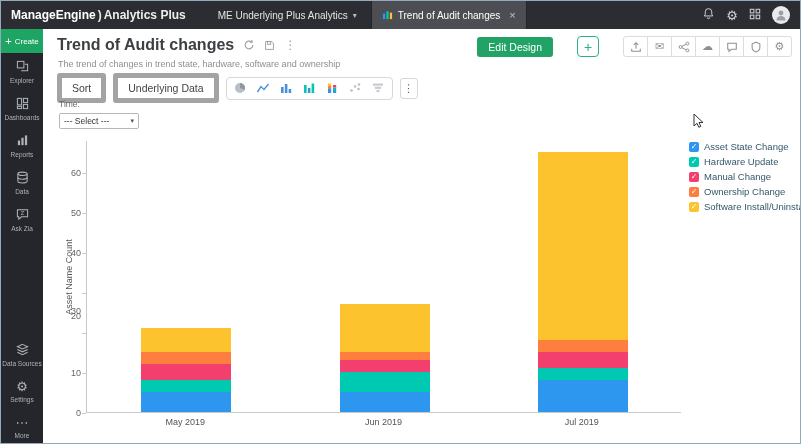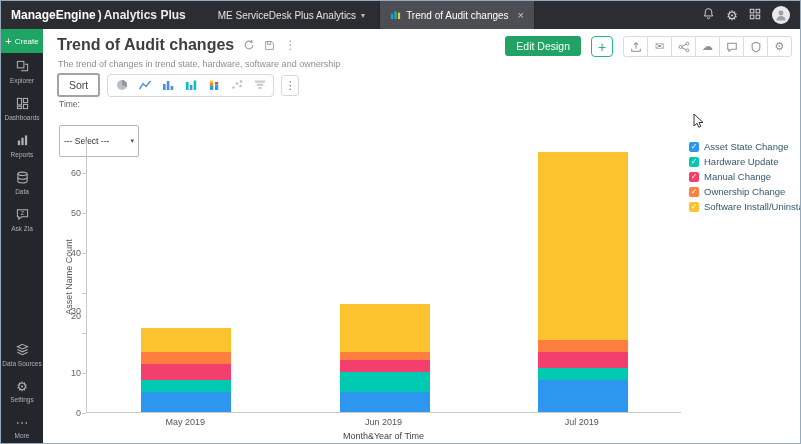--- a/index.html
+++ b/index.html
@@ -30,37 +30,37 @@
   .side-item .g { font-size:13px; line-height:13px; color:#aeb2b9; }
   .side-spacer { flex:1; }
 
   
   .main { position:absolute; left:42px; top:28px; width:759px; height:416px; background:#fff; }
   .title-row { position:absolute; left:14px; top:7px; display:flex; align-items:center; gap:9px; }
   .report-title { font-size:16px; font-weight:bold; color:#3c4043; }
   .t-icon { color:#9aa0a6; display:flex; align-items:center; }
   .subtitle { position:absolute; left:15px; top:30px; font-size:9px; color:#8b8f96; }
 
-  .actions { position:absolute; right:10px; top:7px; display:flex; align-items:flex-start; gap:10px; }
+  .actions { position:absolute; right:10px; top:7px; display:flex; align-items:center; gap:24px; }
   .edit-design { background:#21a366; color:#fff; font-size:10.5px; padding:4px 11px; border-radius:3px; border:none; cursor:pointer; }
   .plus-btn { width:22px; height:21px; border:1px solid #2bb187; color:#2bb187; border-radius:4px; background:#fff; font-size:14px; display:flex; align-items:center; justify-content:center; cursor:pointer; }
   .icon-group { display:flex; }
   .icon-btn { width:25px; height:21px; border:1px solid #dcdcdc; margin-left:-1px; background:#fff; display:flex; align-items:center; justify-content:center; color:#8a8f98; cursor:pointer; font-size:11px; }
   .icon-btn:first-child { border-radius:3px 0 0 3px; margin-left:0; }
   .icon-btn:last-child { border-radius:0 3px 3px 0; }
 
   .toolbar { position:absolute; left:14px; top:44px; display:flex; align-items:center; gap:7px; }
-  .tb-btn { border:2px solid #a3a3a3; background:#fff; font-size:10.5px; color:#444; padding:4px 10px; border-radius:3px; cursor:pointer; }
+  .tb-btn { border:5px solid #a3a3a3; background:#fff; font-size:10.5px; color:#444; padding:4px 10px; border-radius:3px; cursor:pointer; }
   .chart-types { display:flex; align-items:center; border:1px solid #d7d7d7; border-radius:4px; padding:1px 2px; }
   .ct { width:23px; height:19px; display:flex; align-items:center; justify-content:center; cursor:pointer; }
   .kebab-btn { width:18px; height:21px; border:1px solid #d7d7d7; border-radius:3px; background:#fff; color:#666; font-size:11px; display:flex; align-items:center; justify-content:center; cursor:pointer; }
 
   .time-filter { position:absolute; left:16px; top:70px; }
-  .tf-label { font-size:8.5px; color:#666; margin-bottom:16px; }
-  .tf-select { width:80px; height:32px; border:1px solid #b7b7b7; border-radius:2px; font-size:8.5px; color:#333; display:flex; align-items:center; justify-content:space-between; padding:0 4px; background:#fff; cursor:pointer;text-align:right; }
+  .tf-label { font-size:8.5px; color:#666; margin-bottom:4px; }
+  .tf-select { width:80px; height:16px; border:1px solid #b7b7b7; border-radius:2px; font-size:8.5px; color:#333; display:flex; align-items:center; justify-content:space-between; padding:0 4px; background:#fff; cursor:pointer;text-align:right; }
   .tf-caret { font-size:7px; color:#555; }
 
   
   .chart { position:absolute; left:0; top:100px; width:759px; height:316px; }
   .plot { position:absolute; left:43px; top:12px; width:595px; height:272px; border-left:1px solid #c9c9c9; border-bottom:1px solid #c9c9c9; }
   .bar { position:absolute; bottom:0; width:90px; display:flex; flex-direction:column-reverse; }
   .seg { width:100%; }
   .ytick-label { position:absolute; width:34px; left:4px; text-align:right; font-size:9px; color:#666; }
   .ytick-mark { position:absolute; left:39px; width:4px; height:1px; background:#c9c9c9; }
   .xcat { position:absolute; top:288px; text-align:center; font-size:9px; color:#555; }
@@ -79,21 +79,21 @@
 
 <div class="screen">
 
   <div class="topbar">
     <div class="brand">
       <span class="brand-name">ManageEngine</span>
       <span class="brand-mark">)</span>
       <span class="brand-product">Analytics Plus</span>
     </div>
     <div class="workspace">
-      <span>ME ServiceDesk Plus Analytics</span>
+      <span>ME Underlying Plus Analytics</span>
       <span class="caret">▾</span>
     </div>
     <div class="tabs">
       <div class="tab active">
         <span>
           <svg width="11" height="11" viewBox="0 0 12 12">
               <rect x="1" y="5" width="2.4" height="6" fill="#2d96ee"></rect>
               <rect x="4.8" y="2.5" width="2.4" height="8.5" fill="#00c9b1"></rect>
               <rect x="8.6" y="4" width="2.4" height="7" fill="#fdc32f"></rect>
             </svg>
@@ -253,20 +253,21 @@
           <svg width="12" height="12" viewBox="0 0 14 14">
               <path d="M7 1.5l4.5 1.7V8c0 2.6-2.2 4-4.5 4.8C4.7 12 2.5 10.6 2.5 8V3.2z" fill="none" stroke="#8a8f98" stroke-width="1.2"></path>
             </svg>
         </div>
         <div class="icon-btn">⚙</div>
       </div>
     </div>
 
     <div class="toolbar">
       <button class="tb-btn">Sort</button>
+      <button class="tb-btn">Underlying Data</button>
       <div class="chart-types">
         <div class="ct">
           <svg width="14" height="14" viewBox="0 0 14 14">
               <circle cx="7" cy="7" r="5" fill="#b9bfc6"></circle>
               <path d="M7 7V2a5 5 0 0 1 4.6 6.9z" fill="#8f969e"></path>
             </svg>
         </div>
         <div class="ct">
           <svg width="14" height="14" viewBox="0 0 14 14">
               <polyline points="1.5,11 5,5.5 8,8.5 12.5,3" fill="none" stroke="#4a90d9" stroke-width="1.4"></polyline>
@@ -370,21 +371,20 @@
             <div class="seg" style="height: 16px; background: rgb(242, 63, 109);"></div>
             <div class="seg" style="height: 12px; background: rgb(253, 126, 63);"></div>
             <div class="seg" style="height: 188px; background: rgb(253, 195, 47);"></div>
           </div>
         </div>
       <div>
           <div class="xcat" style="left: 43px; width: 198.333px;">May 2019</div>
           <div class="xcat" style="left: 241.333px; width: 198.333px;">Jun 2019</div>
           <div class="xcat" style="left: 439.667px; width: 198.333px;">Jul 2019</div>
         </div>
-      <div class="xlabel">Month&amp;Year of Time</div>
       <div class="legend">
           <div class="legend-row">
             <span class="legend-check" style="background: rgb(45, 150, 238);">✓</span>
             <span class="legend-label">Asset State Change</span>
           </div>
           <div class="legend-row">
             <span class="legend-check" style="background: rgb(0, 201, 177);">✓</span>
             <span class="legend-label">Hardware Update</span>
           </div>
           <div class="legend-row">

